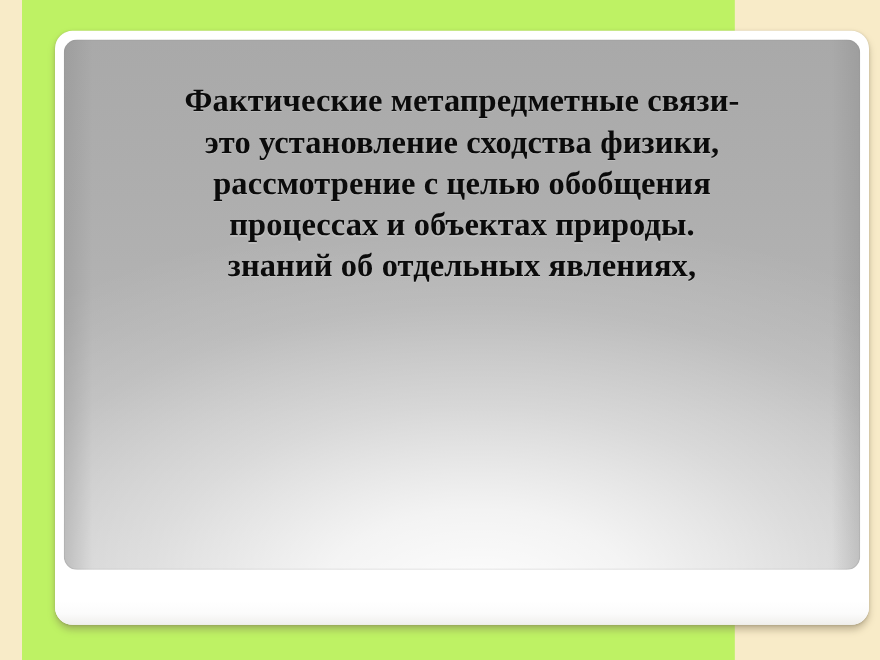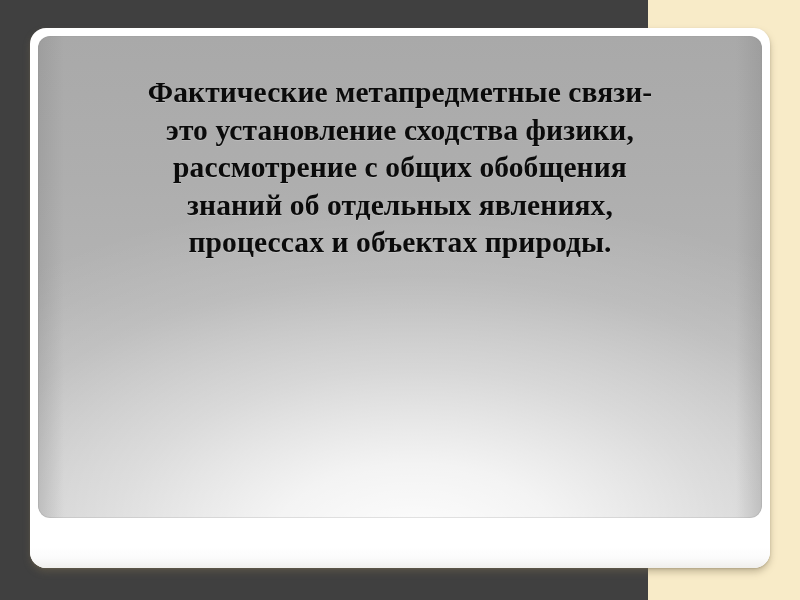--- a/index.html
+++ b/index.html
@@ -12,21 +12,22 @@
     height: 600px;
     overflow: hidden;
     background: #f8ebc8;
     font-family: "Liberation Serif", "DejaVu Serif", serif;
   }
 
   #slide-root {
     position: relative;
     width: 648px;
     height: 600px;
-    background: #404040;
+    background: #bef264;
+    margin-left: 20px;
   }
 
   
   #slide-card {
     position: absolute;
     left: 30px;
     top: 28px;
     width: 740px;
     height: 540px;
     background: #ffffff;
@@ -120,20 +121,20 @@
 
     <div id="card-white-band"></div>
 
     <div id="content-panel">
 
       <div id="panel-vignette"></div>
 
       <div id="slide-text">
         <span class="line">Фактические метапредметные связи-</span>
         <span class="line">это установление сходства физики,</span>
-        <span class="line">рассмотрение с общих обобщения</span>
+        <span class="line">рассмотрение с целью обобщения</span>
+        <span class="line">процессах и объектах природы.</span>
         <span class="line">знаний об отдельных явлениях,</span>
-        <span class="line">процессах и объектах природы.</span>
       </div>
 
     </div>
   </div>
 </div>
 
 </body></html>

